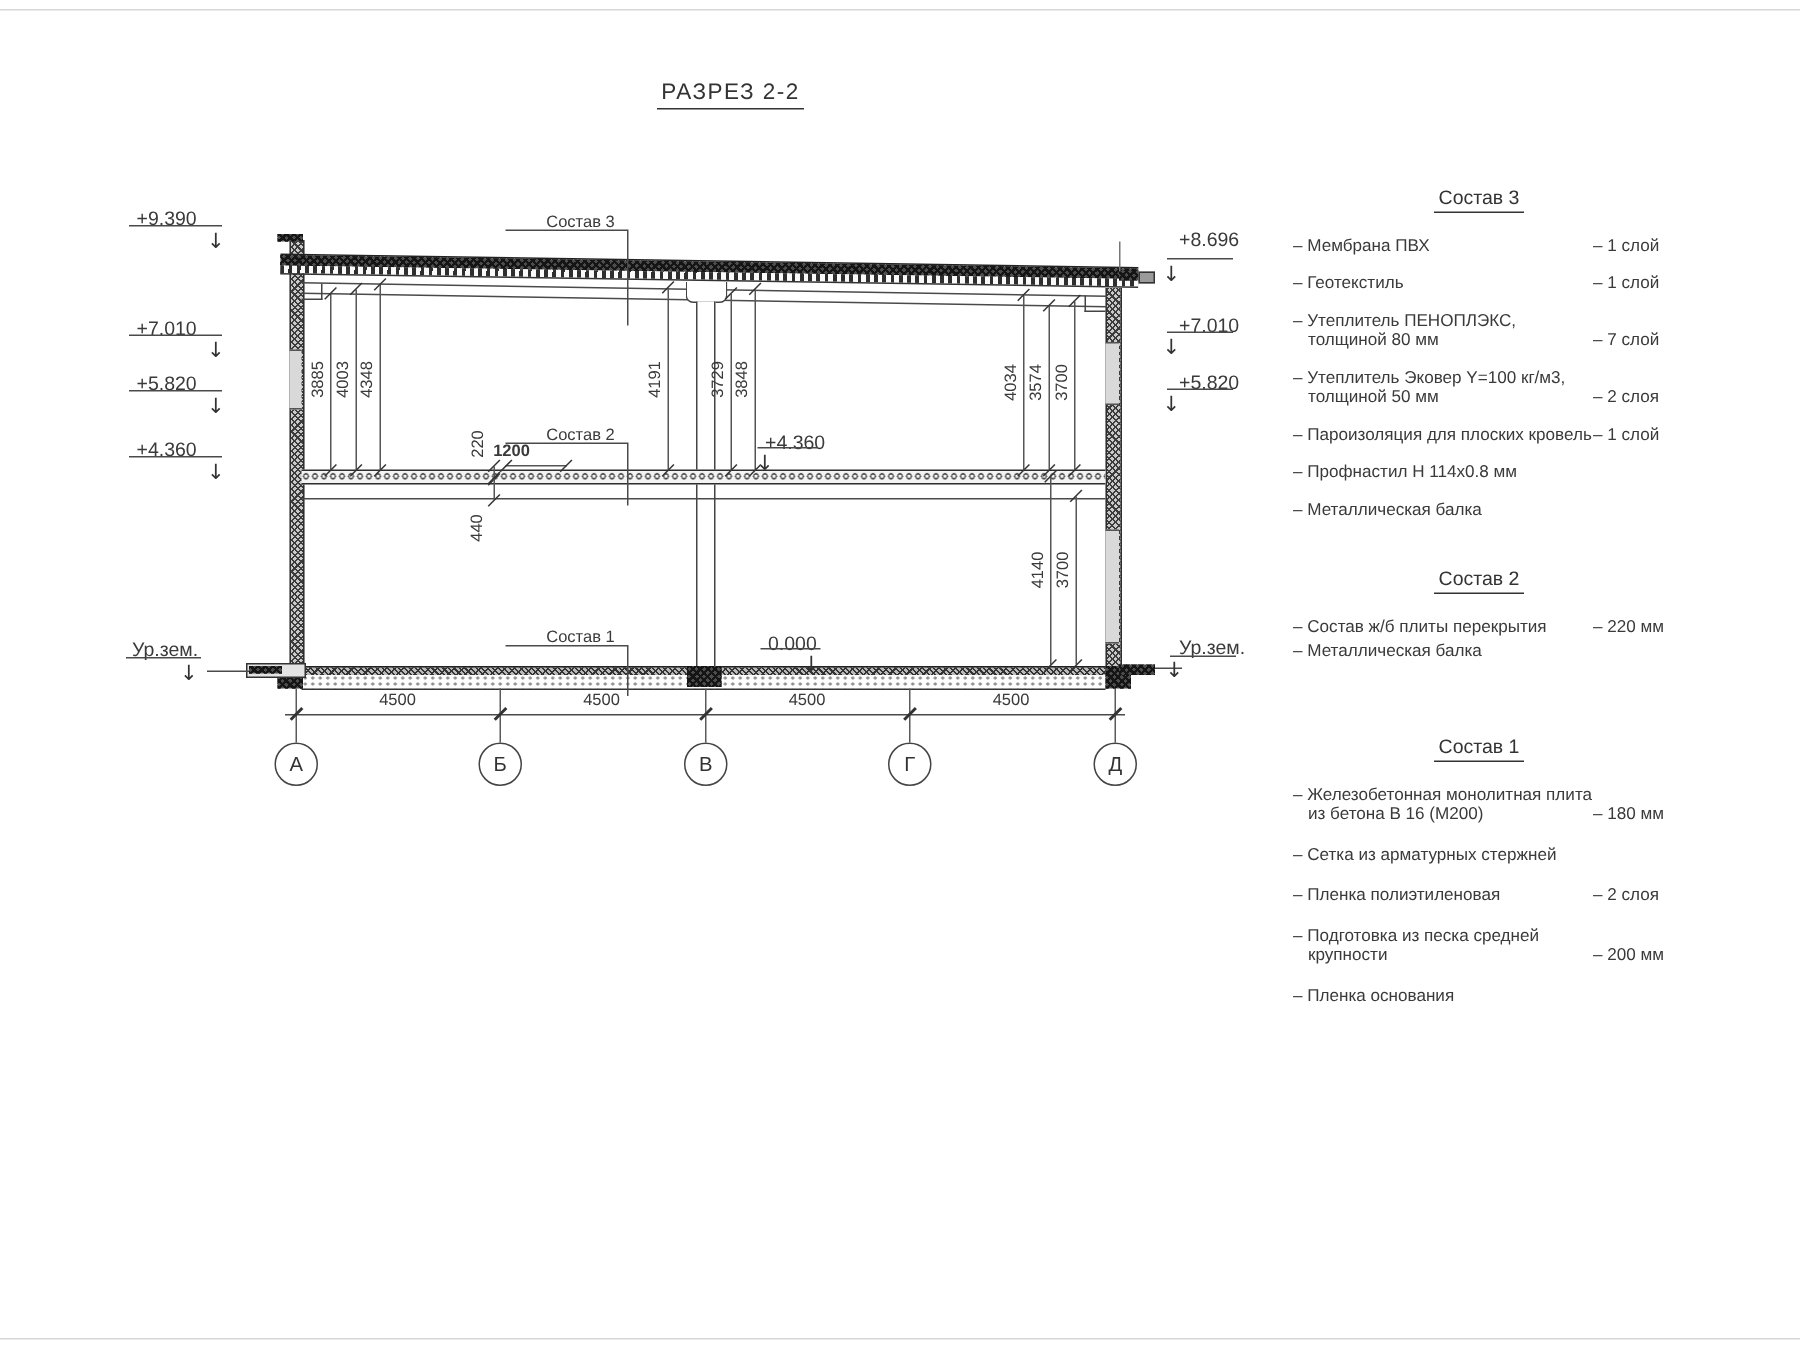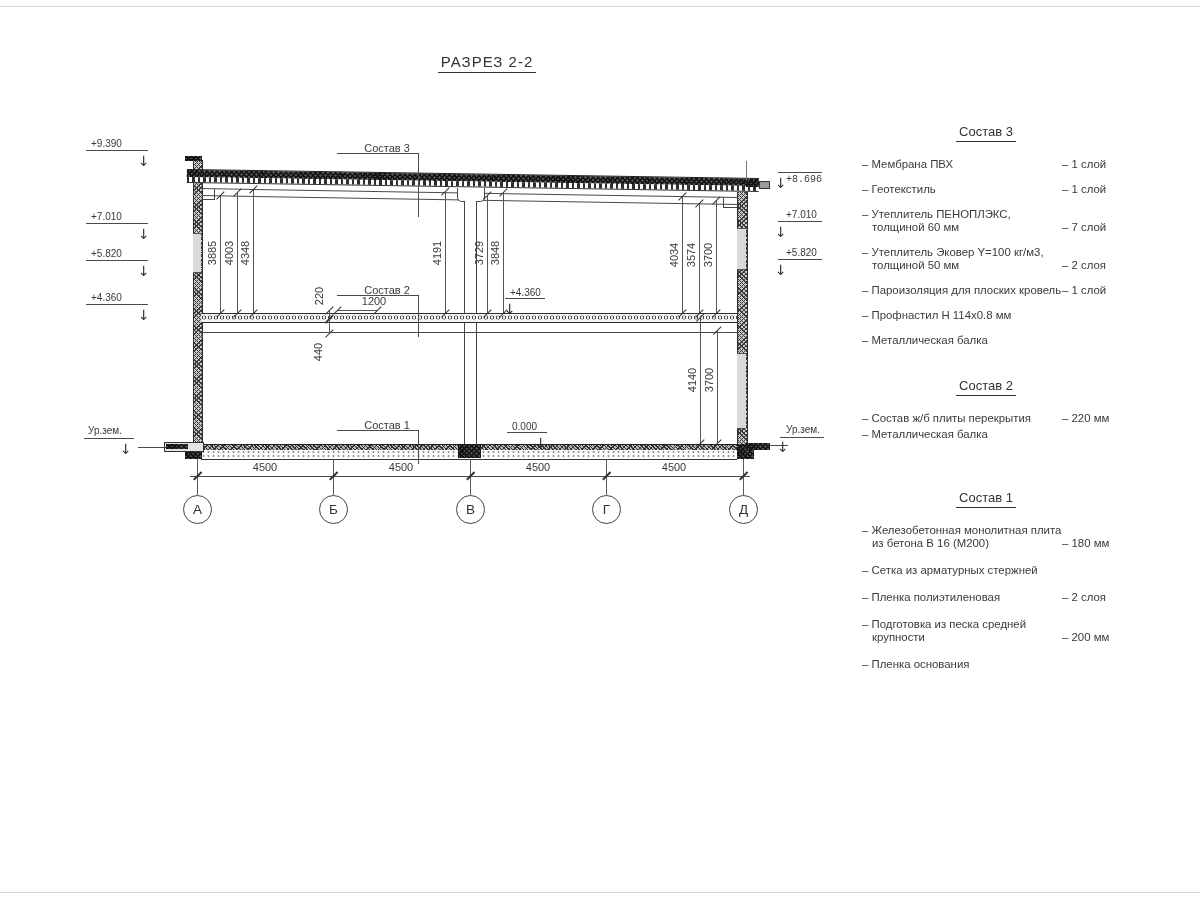--- a/index.html
+++ b/index.html
@@ -43,21 +43,21 @@
                      repeating-linear-gradient(135deg,#333 0 1px,transparent 1px 4px);}
   .sand{background-color:#fdfdfd;border-bottom:1.3px solid #333;
     background-image:radial-gradient(circle,#8f8f8f 0.9px,transparent 1.2px);
     background-size:5px 4px;}
   .window{background:#d9d9d9;border-top:1px solid #555;border-bottom:1px solid #555;}
   
   .axis-c{position:absolute;width:27px;height:27px;border:1.3px solid #444;border-radius:50%;
     background:#fff;display:flex;align-items:center;justify-content:center;font-size:13.5px;color:#333;}
   
   .callout-t{position:absolute;font-size:11px;color:#3a3a3a;white-space:nowrap;}
-  .elevtext{position:absolute;font-size:10px;color:#3a3a3a;white-space:nowrap;}
+  .elevtext{position:absolute;font-size:13px;color:#3a3a3a;white-space:nowrap;}
   
   .title{position:absolute;left:407px;top:53px;width:160px;text-align:center;font-size:15px;letter-spacing:1px;color:#333;}
   .title span{border-bottom:1.2px solid #333;padding:0 3px 2px;}
   
   .legend-group{position:absolute;left:862px;width:248px;}
   .lg-title{text-align:center;font-size:13px;margin-bottom:19px;color:#333;}
   .lg-title span{border-bottom:1.1px solid #333;padding:0 3px 2px;}
   .lg-row{display:flex;justify-content:space-between;align-items:flex-end;font-size:11.4px;line-height:13px;}
   .lg-name{width:196px;padding-left:10px;text-indent:-10px;}
   .lg-val{white-space:nowrap;text-align:left;min-width:48px;}
@@ -134,21 +134,21 @@
   <div class="dim-v" style="left:699px;top:204px;height:109px;"></div>
   <span class="dimtext rot" style="left:691px;top:255px;">3574</span>
   <div class="dim-v" style="left:716px;top:201px;height:112px;"></div>
   <span class="dimtext rot" style="left:708px;top:255px;">3700</span>
 
   <div class="dim-v" style="left:329px;top:311px;height:8px;"></div>
   <span class="dimtext rot" style="left:319px;top:296px;">220</span>
   <div class="dim-v" style="left:329px;top:319px;height:14px;"></div>
   <span class="dimtext rot" style="left:318px;top:352px;">440</span>
   <div class="dim-h" style="left:337px;top:310px;width:41px;"></div>
-  <span class="dimtext ctr" style="left:374px;top:301px;">1200</span>
+  <span class="dimtext ctr" style="left:341px;top:301px;font-weight:bold;">1200</span>
   <div class="dim-v" style="left:700px;top:318px;height:125px;"></div>
   <span class="dimtext rot" style="left:692px;top:380px;">4140</span>
   <div class="dim-v" style="left:717px;top:331px;height:112px;"></div>
   <span class="dimtext rot" style="left:709px;top:380px;">3700</span>
 
   <span class="callout-t" style="left:356px;top:142px;width:62px;text-align:center;">Состав 3</span>
   <div class="hline" style="left:337px;top:153px;width:81px;border-top-width:1px;"></div>
   <div class="vline" style="left:418px;top:153px;height:64px;border-left-width:1px;"></div>
 
   <span class="callout-t" style="left:356px;top:284px;width:62px;text-align:center;">Состав 2</span>
@@ -180,21 +180,21 @@
   <span class="darr" style="left:138px;top:262px;"></span>
 
   <span class="elevtext" style="left:91px;top:292px;">+4.360</span>
   <div class="hline" style="left:86px;top:304px;width:62px;border-top-width:1px;"></div>
   <span class="darr" style="left:138px;top:306px;"></span>
 
   <span class="elevtext" style="left:88px;top:425px;">Ур.зем.</span>
   <div class="hline" style="left:84px;top:438px;width:50px;border-top-width:1px;"></div>
   <span class="darr" style="left:120px;top:440px;"></span>
 
-  <span class="elevtext" style="left:786px;top:174px;font-family:Liberation Mono, monospace;">+8.696</span>
+  <span class="elevtext" style="left:786px;top:152px;">+8.696</span>
   <div class="hline" style="left:778px;top:172px;width:44px;border-top-width:1px;"></div>
   <span class="darr" style="left:775px;top:174px;"></span>
 
   <span class="elevtext" style="left:786px;top:209px;">+7.010</span>
   <div class="hline" style="left:778px;top:221px;width:44px;border-top-width:1px;"></div>
   <span class="darr" style="left:775px;top:223px;"></span>
 
   <span class="elevtext" style="left:786px;top:247px;">+5.820</span>
   <div class="hline" style="left:778px;top:259px;width:44px;border-top-width:1px;"></div>
   <span class="darr" style="left:775px;top:261px;"></span>
@@ -241,21 +241,21 @@
     <div class="lg-title"><span>Состав 3</span></div>
     <div class="lg-row">
       <span class="lg-name">– Мембрана ПВХ</span>
       <span class="lg-val">– 1 слой</span>
     </div>
     <div class="lg-row">
       <span class="lg-name">– Геотекстиль</span>
       <span class="lg-val">– 1 слой</span>
     </div>
     <div class="lg-row">
-      <span class="lg-name">– Утеплитель ПЕНОПЛЭКС, толщиной 60 мм</span>
+      <span class="lg-name">– Утеплитель ПЕНОПЛЭКС, толщиной 80 мм</span>
       <span class="lg-val">– 7 слой</span>
     </div>
     <div class="lg-row">
       <span class="lg-name">– Утеплитель Эковер Y=100 кг/м3, толщиной 50 мм</span>
       <span class="lg-val">– 2 слоя</span>
     </div>
     <div class="lg-row">
       <span class="lg-name">– Пароизоляция для плоских кровель</span>
       <span class="lg-val">– 1 слой</span>
     </div>

